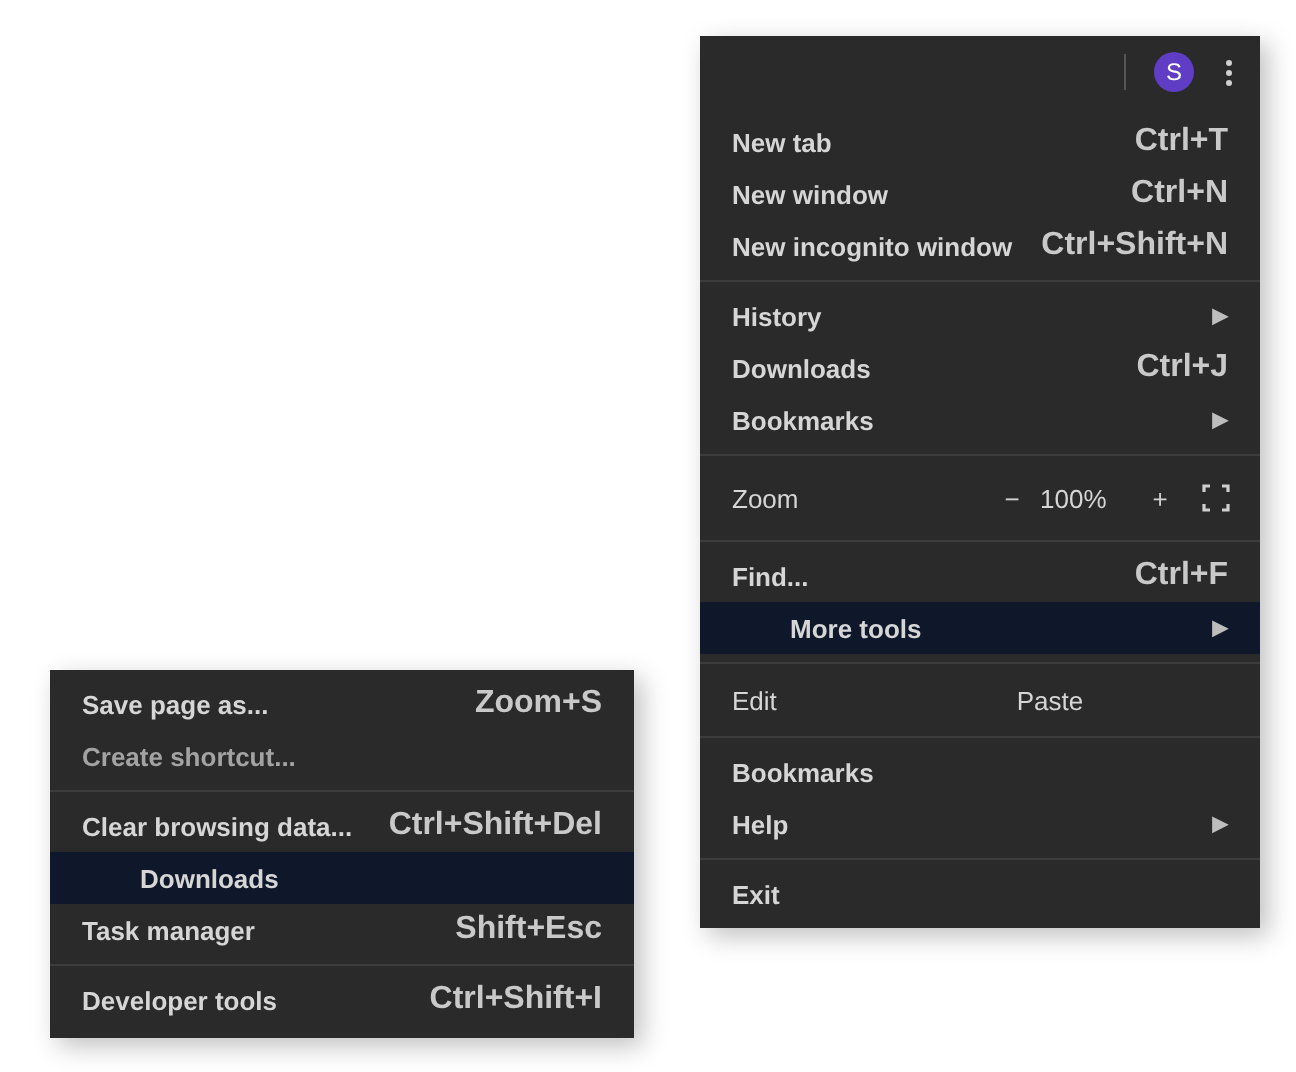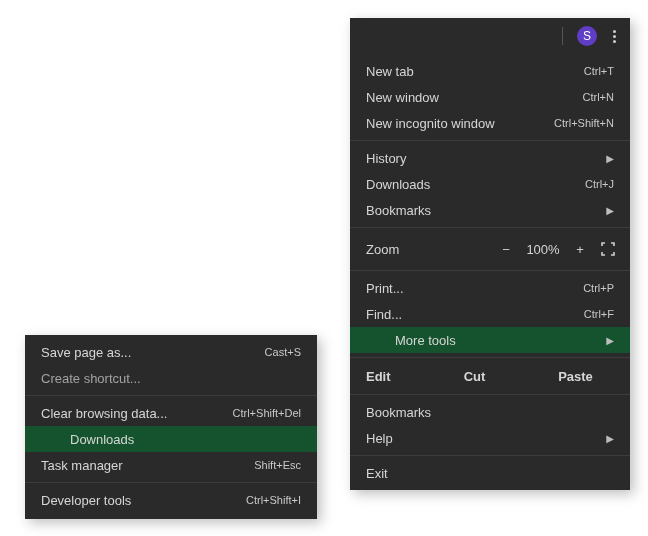--- a/index.html
+++ b/index.html
@@ -66,28 +66,29 @@
     background: #cfcfcf;
     border-radius: 50%;
   }
   .item {
     display: flex;
     align-items: center;
     justify-content: space-between;
     padding: 5px 16px;
     cursor: pointer;
     height: 26px;
+    font-weight: bold;
   }
   .item .label { white-space: nowrap; }
   .item .shortcut {
     color: #c9c9c9;
-    font-size: 11px;
+    font-size: 16px;
     white-space: nowrap;
   }
-  .item.highlight { background: #14532d; padding-left: 45px; }
+  .item.highlight { background: #0f172a; padding-left: 45px; }
   .item.disabled .label { color: #a3a3a3; }
   .chev {
     font-size: 10px;
     color: #bdbdbd;
   }
   .hr {
     border: none;
     border-top: 1px solid #3c3c3c;
     margin: 4px 0;
   }
@@ -99,36 +100,34 @@
   }
   .zoom-row .zlabel { flex: 1; }
   .zbtn {
     width: 28px;
     text-align: center;
     cursor: pointer;
     color: #cfcfcf;
   }
   .zval {
     width: 46px;
-    text-align: center;
   }
   .fullscreen {
     width: 28px;
     display: flex;
     align-items: center;
     justify-content: center;
     cursor: pointer;
   }
   .fullscreen svg { display: block; }
   .edit-row {
     display: flex;
     align-items: center;
     height: 28px;
     padding: 0 4px 0 16px;
-    font-weight: bold;
   }
   .edit-row .elabel { width: 58px; }
   .ebtn {
     flex: 1;
     text-align: center;
     cursor: pointer;
     padding: 4px 0;
   }
   .section-spacer { height: 4px; }
 </style>
@@ -185,37 +184,32 @@
     <span class="fullscreen">
       <svg width="14" height="14" viewBox="0 0 14 14" stroke="#cfcfcf" stroke-width="1.6" fill="none">
         <path d="M1 4V1h3 M13 4V1h-3 M1 10v3h3 M13 10v3h-3"></path>
       </svg>
     </span>
   </div>
 
   <hr class="hr">
 
   <div class="item">
-    <span class="label">Print...</span>
-    <span class="shortcut">Ctrl+P</span>
-  </div>
-  <div class="item">
     <span class="label">Find...</span>
     <span class="shortcut">Ctrl+F</span>
   </div>
   <div class="item highlight">
     <span class="label">More tools</span>
     <span class="chev">▶</span>
   </div>
 
   <hr class="hr">
 
   <div class="edit-row">
     <span class="elabel">Edit</span>
-    <span class="ebtn">Cut</span>
     <span class="ebtn">Paste</span>
   </div>
 
   <hr class="hr">
 
   <div class="item">
     <span class="label">Bookmarks</span>
   </div>
   <div class="item">
     <span class="label">Help</span>
@@ -225,21 +219,21 @@
   <hr class="hr">
 
   <div class="item">
     <span class="label">Exit</span>
   </div>
 </div>
 
 <div class="menu sub-menu">
   <div class="item">
     <span class="label">Save page as...</span>
-    <span class="shortcut">Cast+S</span>
+    <span class="shortcut">Zoom+S</span>
   </div>
   <div class="item disabled">
     <span class="label">Create shortcut...</span>
   </div>
 
   <hr class="hr">
 
   <div class="item">
     <span class="label">Clear browsing data...</span>
     <span class="shortcut">Ctrl+Shift+Del</span>

